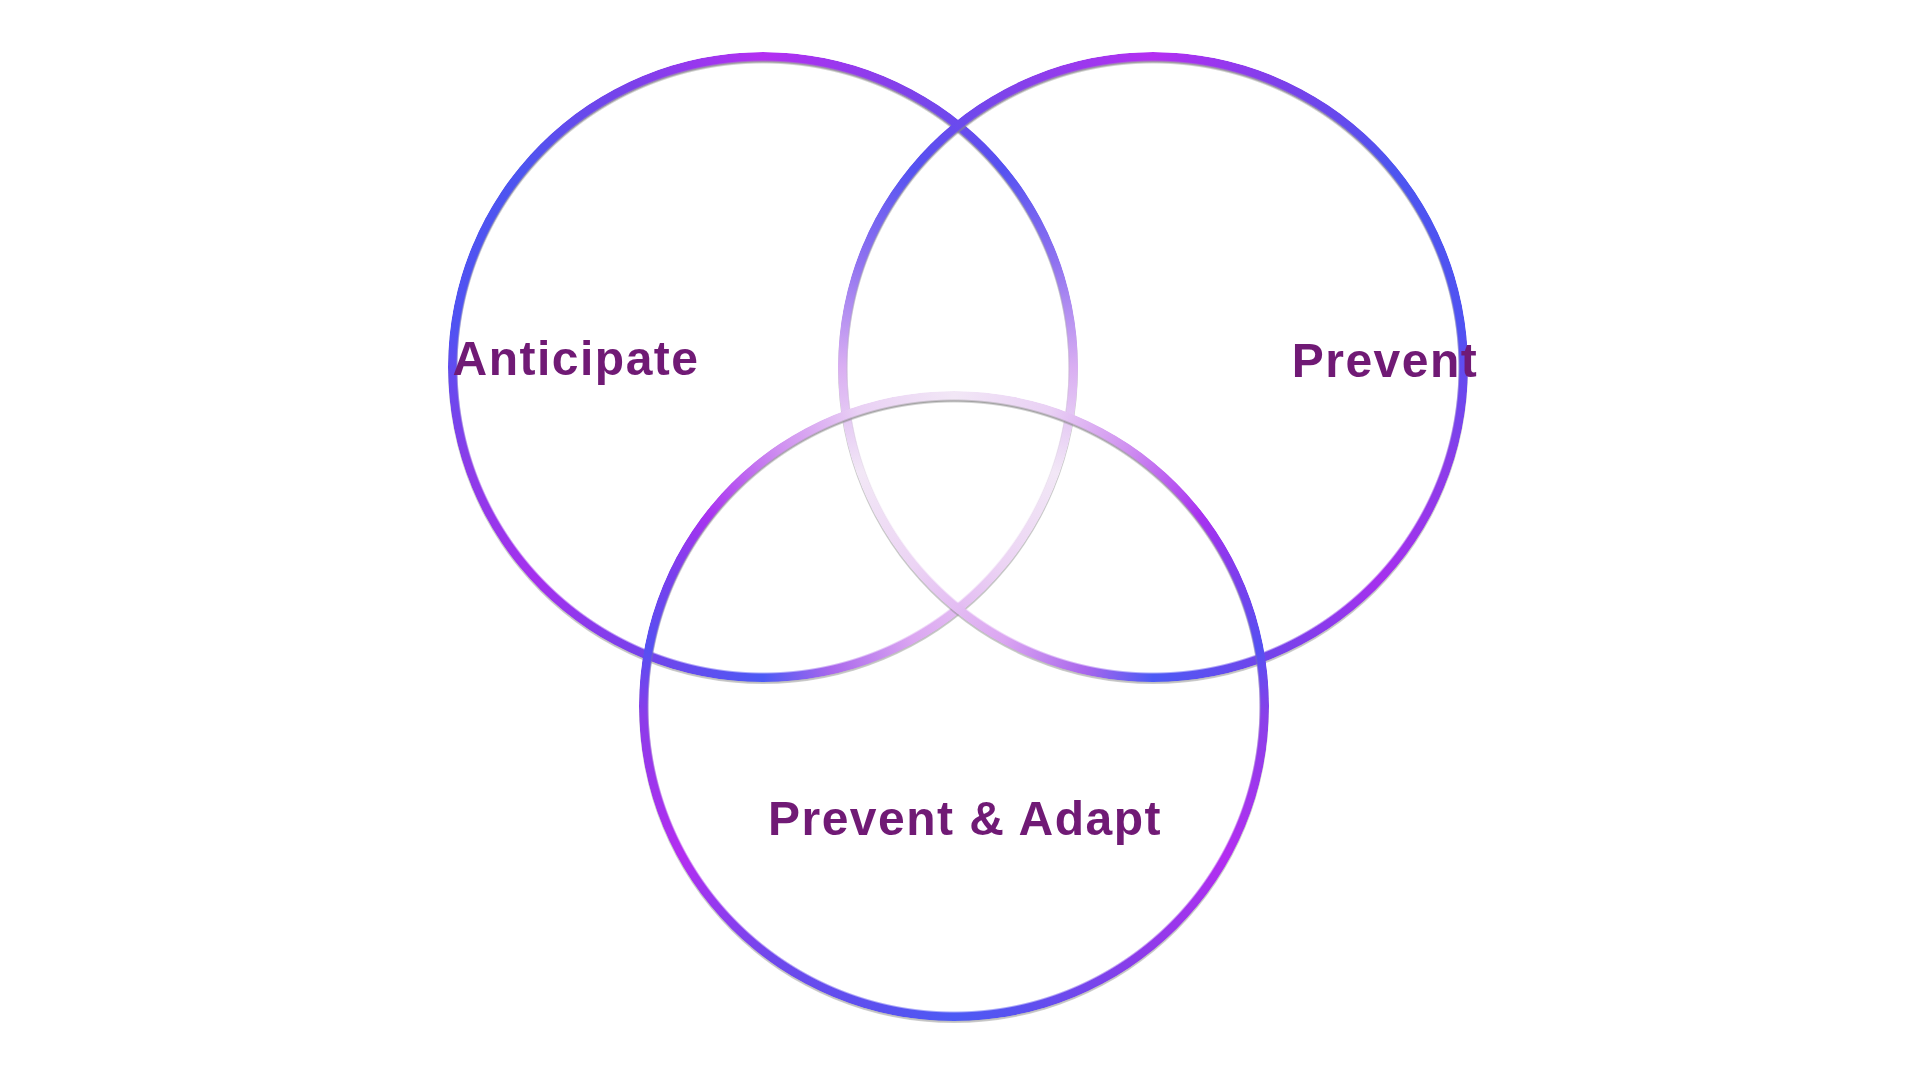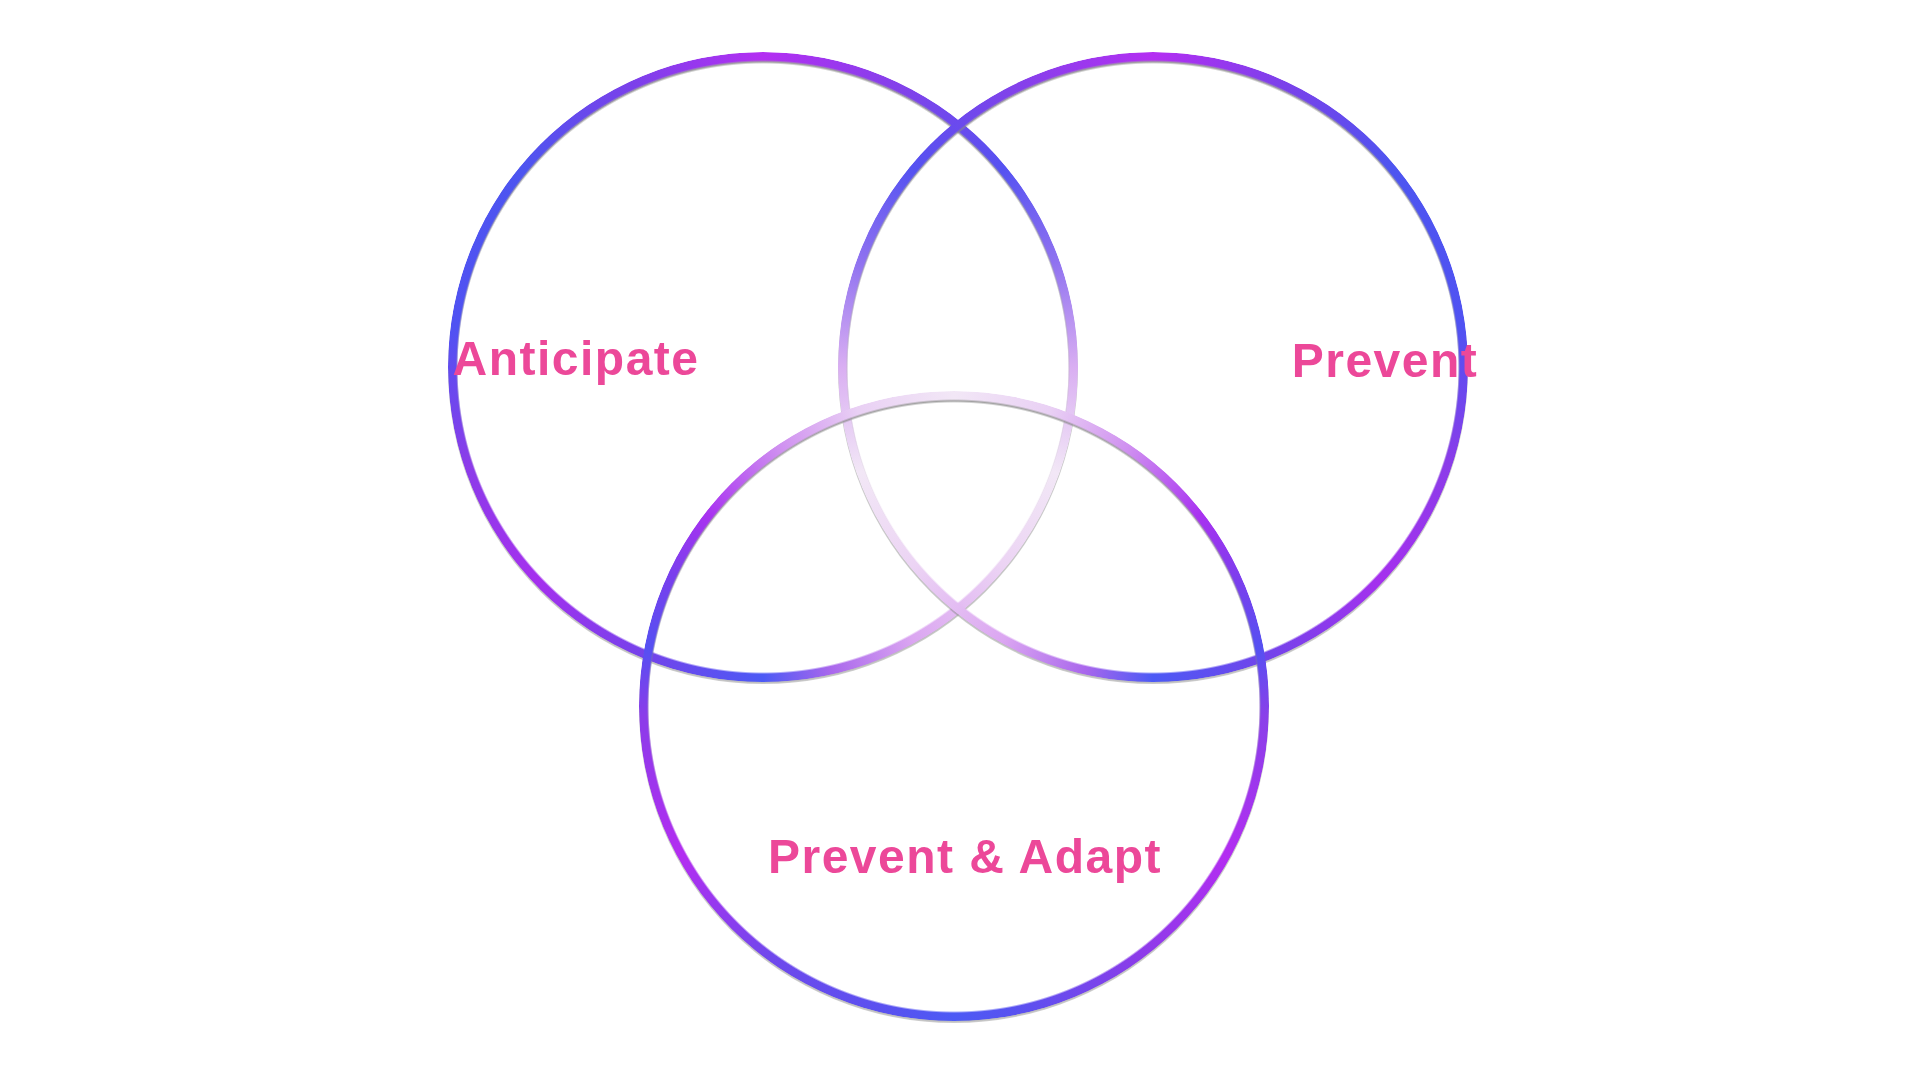--- a/index.html
+++ b/index.html
@@ -113,27 +113,27 @@
       #f2e7f6 1turn);
   }
 
   
   .set-label {
     position: absolute;
     transform: translate(-50%, -50%);
     font-size: 48px;
     font-weight: bold;
     letter-spacing: 1.5px;
-    color: #ec4899;
+    color: #701a75;
     white-space: nowrap;
     user-select: none;
   }
   .set-label--anticipate { left: 576px;  top: 358px; }
   .set-label--detect     { left: 1385px; top: 360px; }
-  .set-label--prevent    { left: 965px;  top: 856px; text-align: center; }
+  .set-label--prevent    { left: 965px;  top: 818px; text-align: center; }
 </style>
 </head>
 <body>
 
 <div class="canvas">
 
   <div class="ring ring--anticipate">
     <div class="band-shadow"></div>
     <div class="band"></div>
   </div>

